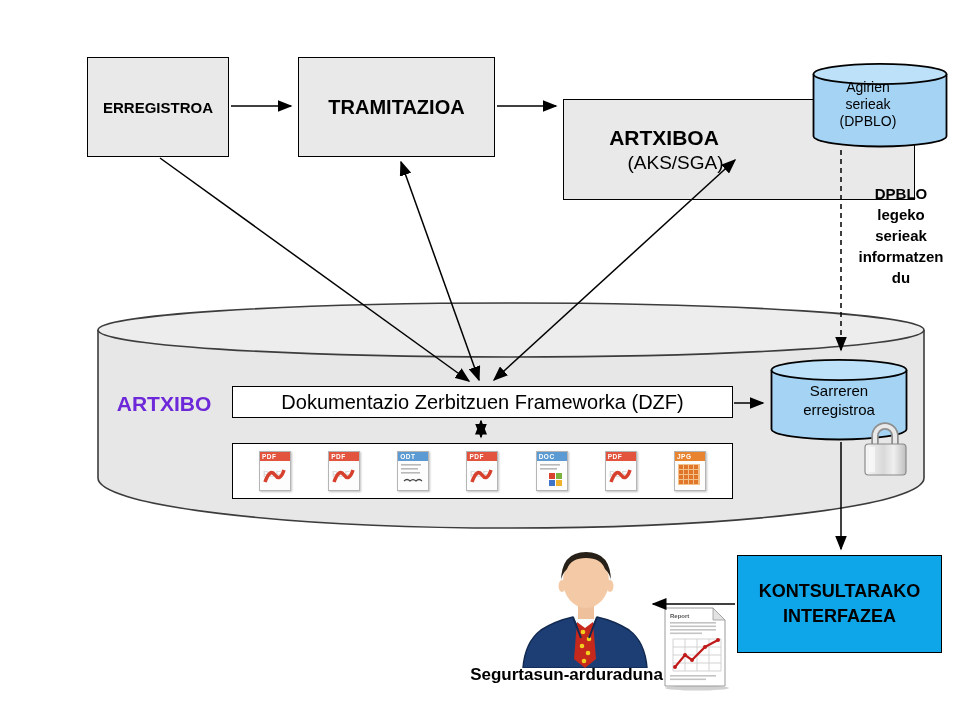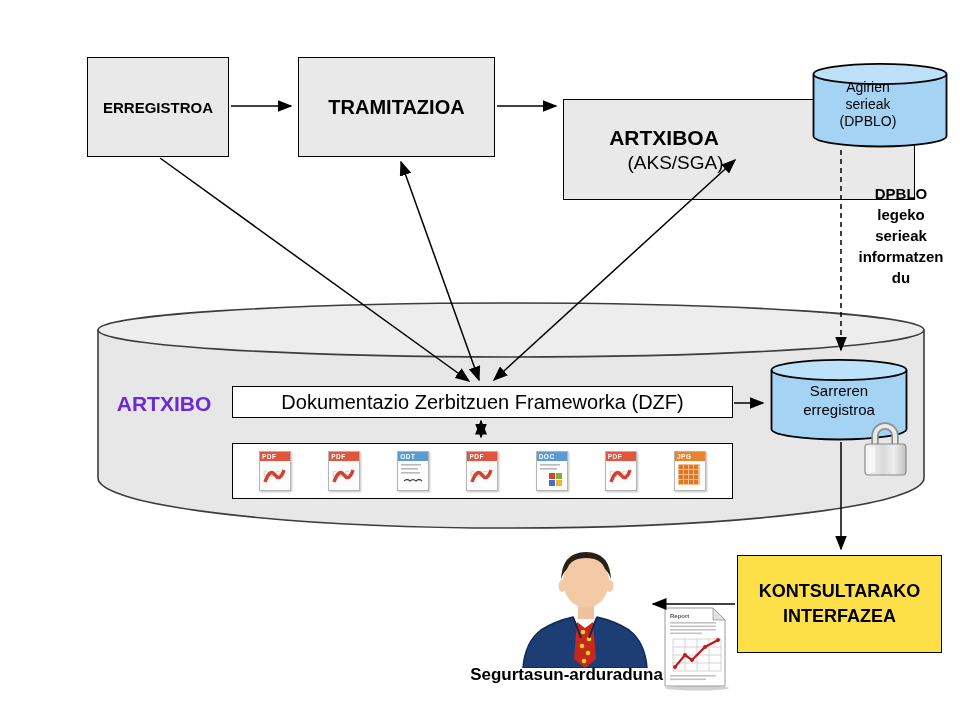--- a/index.html
+++ b/index.html
@@ -1,20 +1,20 @@
 <!DOCTYPE html>
 <html><head>
 <meta charset="utf-8">
 <style>
   html,body{margin:0;padding:0;}
   body{width:960px;height:720px;background:#fff;font-family:"Liberation Sans",sans-serif;position:relative;overflow:hidden;}
   .abs{position:absolute;}
   .box{position:absolute;background:#e9e9e9;border:1.5px solid #000;box-sizing:border-box;
        display:flex;align-items:center;justify-content:center;text-align:center;color:#000;}
-  .box.blue{background:#fde047;justify-content:center;}
+  .box.blue{background:#0ea5e9;justify-content:center;}
   .bold{font-weight:bold;}
   #bg-svg,#arrow-svg{position:absolute;left:0;top:0;pointer-events:none;}
   #bg-svg{z-index:0;}
   .layer2{z-index:2;}
   #arrow-svg{z-index:40;}
   .cyl-wrap{position:absolute;z-index:2;}
   .cyl-label{position:absolute;left:0;right:0;text-align:center;color:#000;}
   .note{position:absolute;z-index:2;text-align:center;font-weight:bold;color:#000;font-size:15px;line-height:21px;}
   .side-label{position:absolute;z-index:2;text-align:center;font-weight:bold;color:#6d28d9;font-size:21px;line-height:27px;}
   .whitebox{position:absolute;z-index:2;background:#fff;border:1.6px solid #000;box-sizing:border-box;

